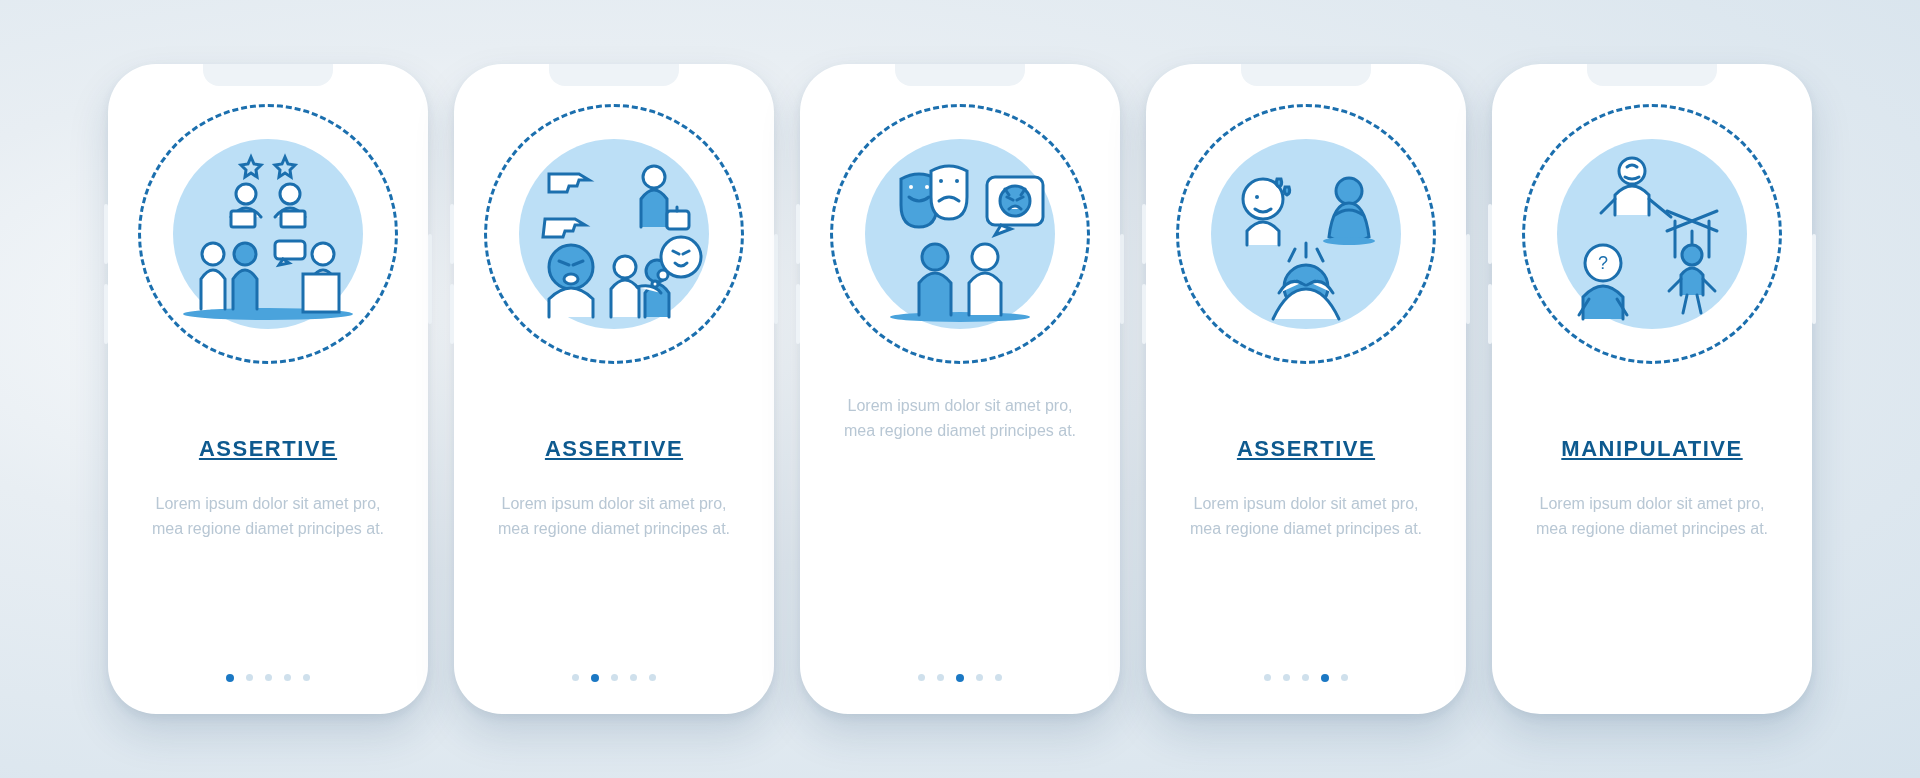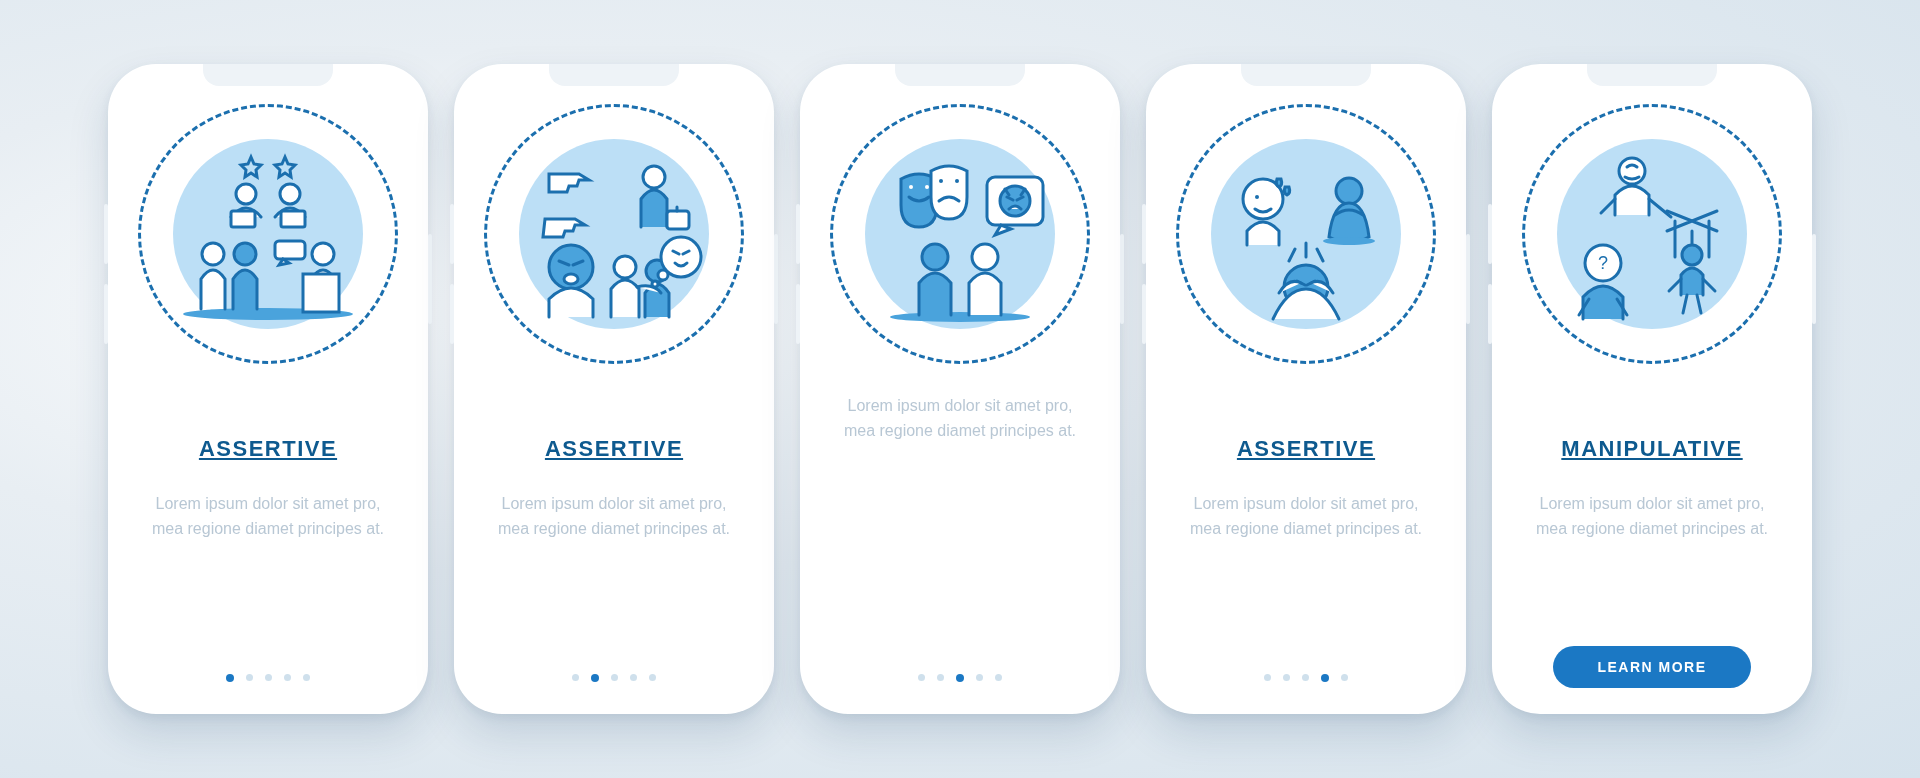--- a/index.html
+++ b/index.html
@@ -338,14 +338,13 @@
       <g stroke="#1b6fae" stroke-width="3" fill="#fff" stroke-linecap="round">
         <circle cx="66" cy="144" r="18"></circle>
         <text x="66" y="150" text-anchor="middle" font-size="18" fill="#1b6fae" stroke="none">?</text>
         <path d="M46 200 v-22 q20 -22 40 0 v22" fill="#4aa3dc"></path>
         <path d="M52 180 l-10 16 M80 180 l10 16"></path>
       </g>
     </svg>
   </div>
   <div class="title">MANIPULATIVE</div>
   <div class="body">Lorem ipsum dolor sit amet pro, mea regione diamet principes at.</div>
-  <button class="cta">LEARN MORE</button>
 </div>
 
 </body></html>

